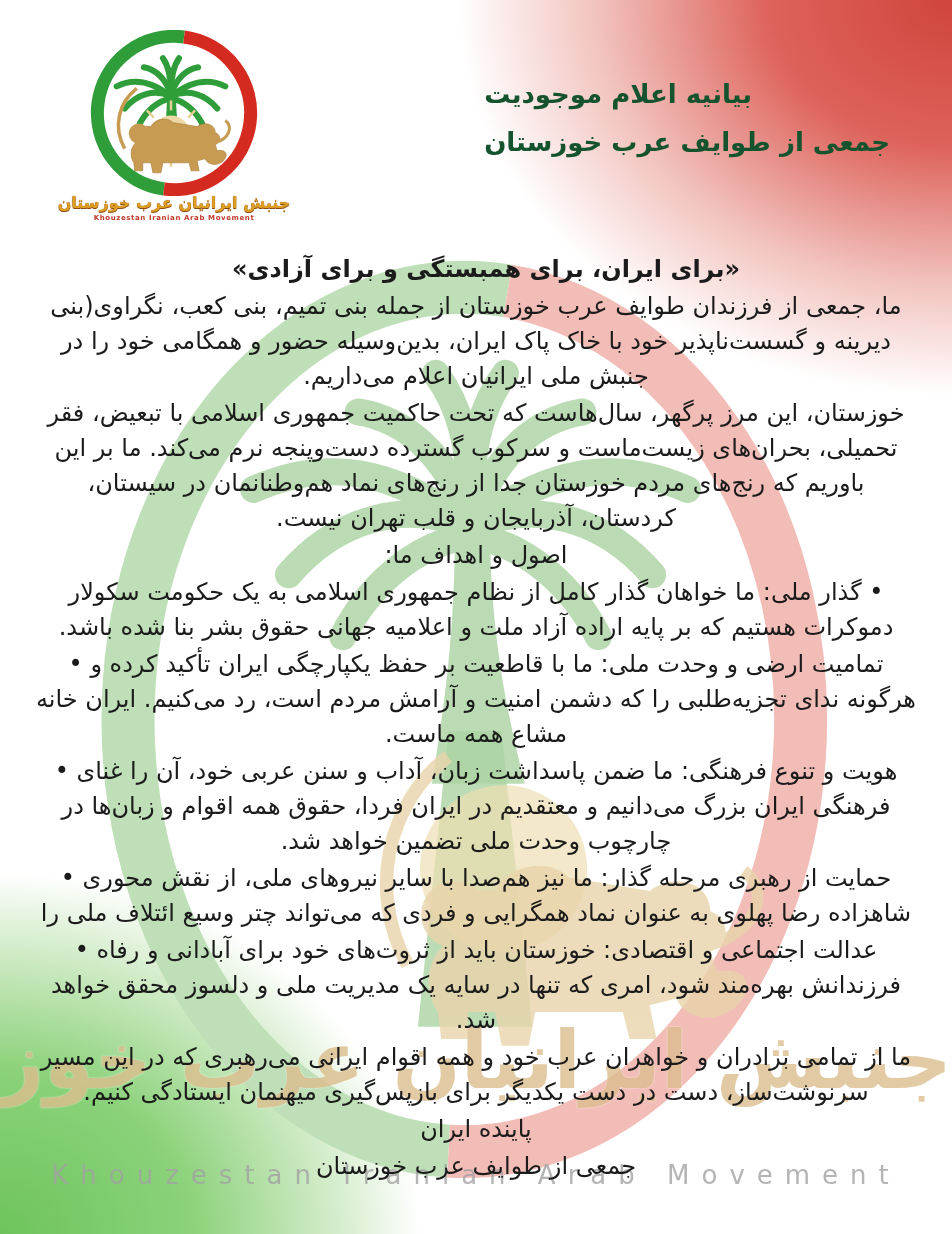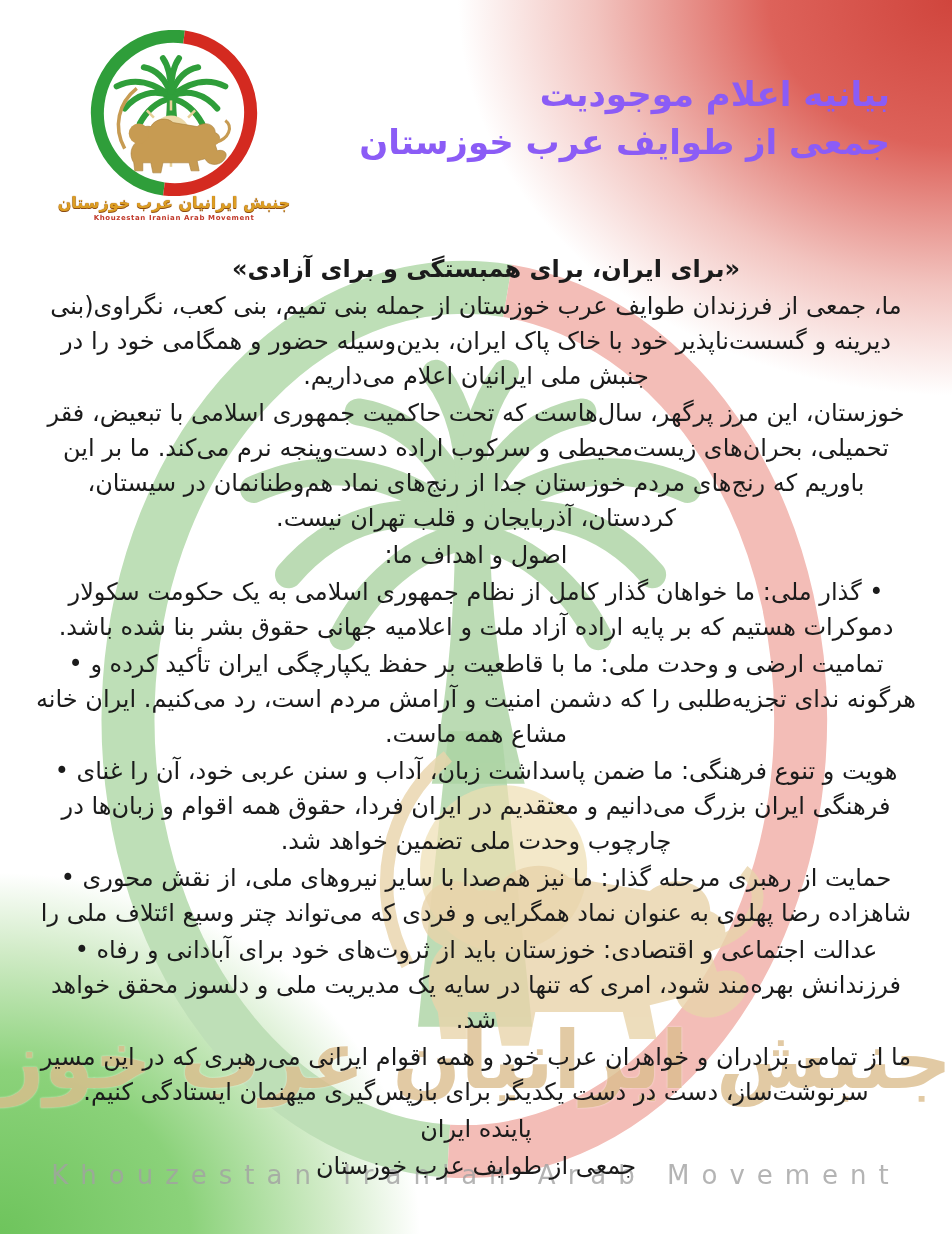--- a/index.html
+++ b/index.html
@@ -48,22 +48,22 @@
     white-space:nowrap;
   }
   .logo-cap-en{
     position:absolute;left:50px;top:214px;width:248px;z-index:6;
     text-align:center;font-size:7px;letter-spacing:.6px;
     color:#c0392b;font-weight:bold;white-space:nowrap;
   }
   
   .title{
     position:absolute;right:62px;top:70px;z-index:6;
-    direction:rtl;text-align:right;color:#8b5cf6;
-    font-size:34px;font-weight:800;line-height:48px;
+    direction:rtl;text-align:left;color:#14532d;
+    font-size:26px;font-weight:800;line-height:48px;
     white-space:nowrap;
   }
   
   .doc{
     position:absolute;left:0;right:0;top:252px;z-index:5;
     direction:rtl;text-align:center;
     color:#1b1b1b;font-size:24px;line-height:35px;
   }
   .doc .block{margin:0 0 2px 0;}
   .doc .line{white-space:nowrap;}
@@ -165,21 +165,21 @@
     <div class="block heading">
       <div class="line">«برای ایران، برای همبستگی و برای آزادی»</div>
     </div>
     <div class="block para">
       <div class="line">ما، جمعی از فرزندان طوایف عرب خوزستان از جمله بنی تمیم، بنی کعب، نگراوی(بنی</div>
       <div class="line">دیرینه و گسست‌ناپذیر خود با خاک پاک ایران، بدین‌وسیله حضور و همگامی خود را در</div>
       <div class="line">جنبش ملی ایرانیان اعلام می‌داریم.</div>
     </div>
     <div class="block para">
       <div class="line">خوزستان، این مرز پرگهر، سال‌هاست که تحت حاکمیت جمهوری اسلامی با تبعیض، فقر</div>
-      <div class="line">تحمیلی، بحران‌های زیست‌محیطی و سرکوب اراده دست‌وپنجه نرم می‌کند. ما بر این</div>
+      <div class="line">تحمیلی، بحران‌های زیست‌ماست و سرکوب گسترده دست‌وپنجه نرم می‌کند. ما بر این</div>
       <div class="line">باوریم که رنج‌های مردم خوزستان جدا از رنج‌های نماد هم‌وطنانمان در سیستان،</div>
       <div class="line">کردستان، آذربایجان و قلب تهران نیست.</div>
     </div>
     <div class="block subheading">
       <div class="line">اصول و اهداف ما:</div>
     </div>
     <div class="block bullet">
       <div class="line">• گذار ملی: ما خواهان گذار کامل از نظام جمهوری اسلامی به یک حکومت سکولار</div>
       <div class="line">دموکرات هستیم که بر پایه اراده آزاد ملت و اعلامیه جهانی حقوق بشر بنا شده باشد.</div>
     </div>

